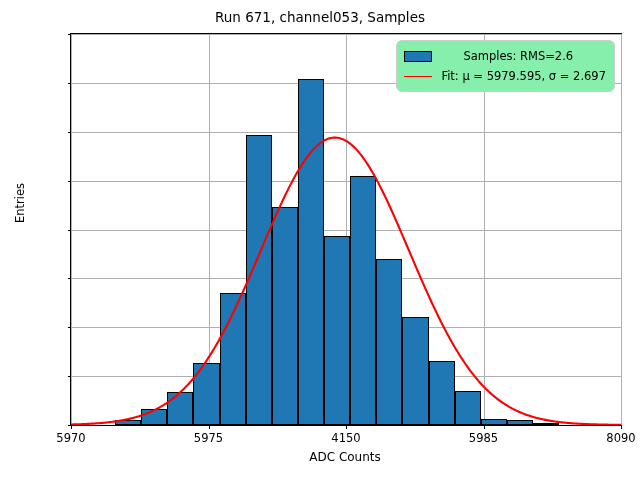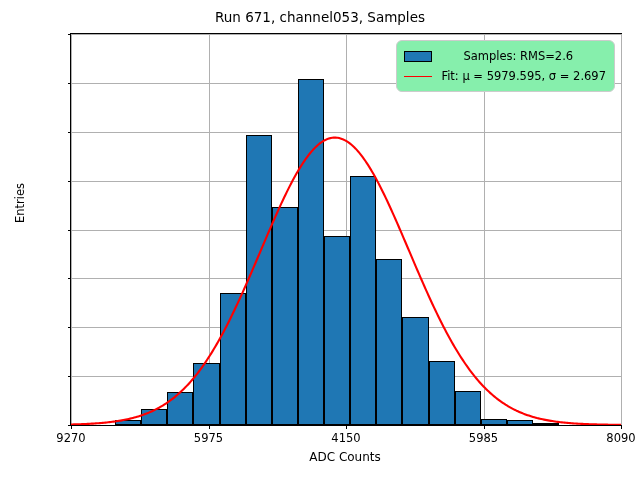--- a/index.html
+++ b/index.html
@@ -191,21 +191,21 @@
         <div class="tick-y-mark" style="top: 293.25px;"></div>
         <div class="tick-y-mark" style="top: 244.375px;"></div>
         <div class="tick-y-mark" style="top: 195.5px;"></div>
         <div class="tick-y-mark" style="top: 146.625px;"></div>
         <div class="tick-y-mark" style="top: 97.75px;"></div>
         <div class="tick-y-mark" style="top: 48.875px;"></div>
         <div class="tick-y-mark" style="top: 0px;"></div>
       </div>
     <div id="x-ticks">
         <div class="tick-x-mark" style="left: 0px;"></div>
-        <div class="tick-x" style="left: 0px;">9270</div>
+        <div class="tick-x" style="left: 0px;">5970</div>
         <div class="tick-x-mark" style="left: 137.5px;"></div>
         <div class="tick-x" style="left: 137.5px;">5975</div>
         <div class="tick-x-mark" style="left: 275px;"></div>
         <div class="tick-x" style="left: 275px;">4150</div>
         <div class="tick-x-mark" style="left: 412.5px;"></div>
         <div class="tick-x" style="left: 412.5px; text-align: center;">5985</div>
         <div class="tick-x-mark" style="left: 550px;"></div>
         <div class="tick-x" style="left: 550px;">8090</div>
       </div>
     <div id="bars">

